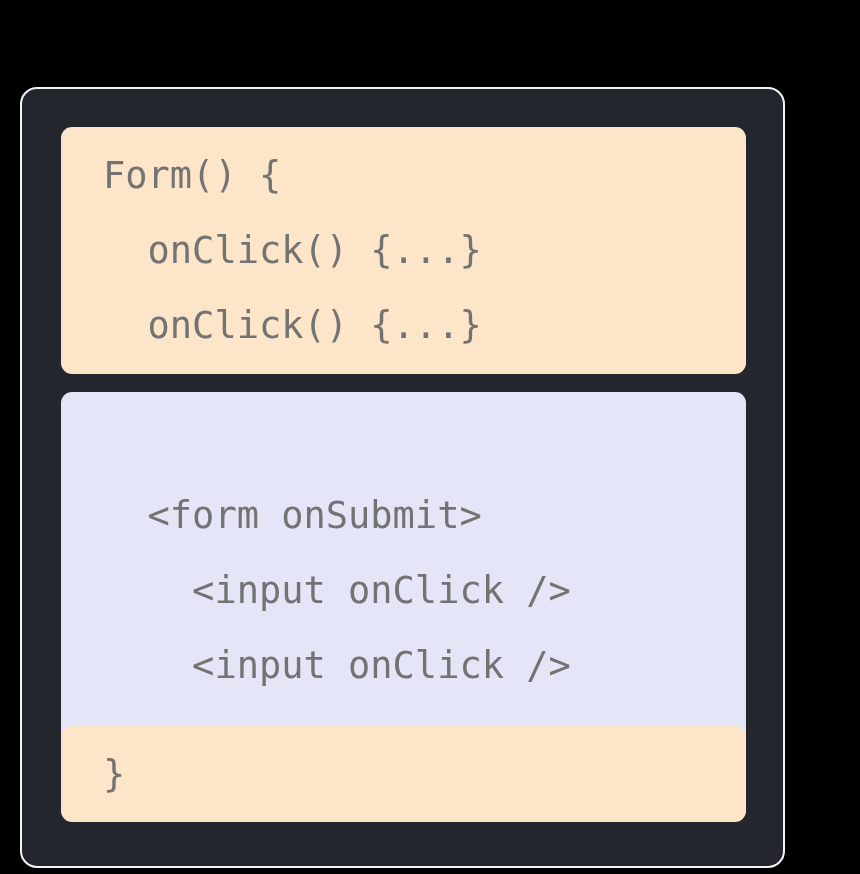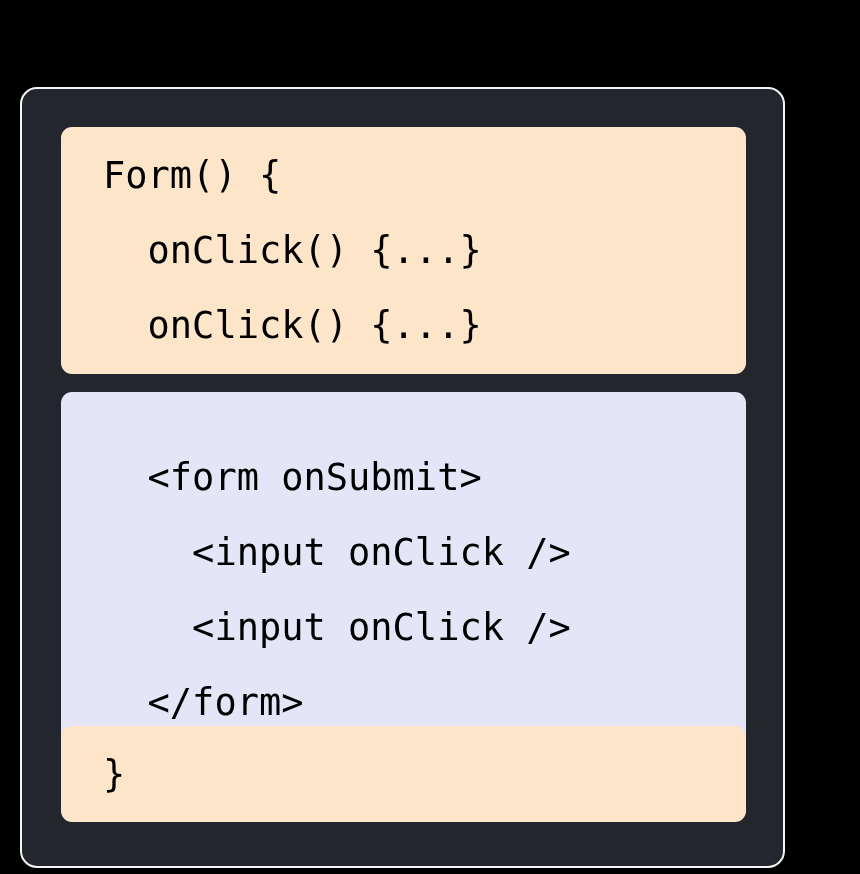--- a/index.html
+++ b/index.html
@@ -70,21 +70,21 @@
     height: 100%;
     display: flex;
     flex-direction: column;
     justify-content: center;
   }
 
   .code-line {
     font-family: "DejaVu Sans Mono", "Liberation Mono", monospace;
     font-size: 37px;
     line-height: 75px;
-    color: #000000;
+    color: #737373;
     white-space: pre;
     letter-spacing: 0px;
     padding-left: 42px;
   }
 
   .panel-component-bottom .code-lines {
     justify-content: center;
   }
 </style>
 </head>
@@ -100,21 +100,20 @@
         <div class="code-line">  onClick() {...}</div>
         <div class="code-line">  onClick() {...}</div>
       </div>
     </div>
 
     <div class="panel panel-markup">
       <div class="code-lines">
         <div class="code-line">  &lt;form onSubmit&gt;</div>
         <div class="code-line">    &lt;input onClick /&gt;</div>
         <div class="code-line">    &lt;input onClick /&gt;</div>
-        <div class="code-line">  &lt;/form&gt;</div>
       </div>
     </div>
 
     <div class="panel panel-component-bottom">
       <div class="code-lines">
         <div class="code-line">}</div>
       </div>
     </div>
 
   </div>

